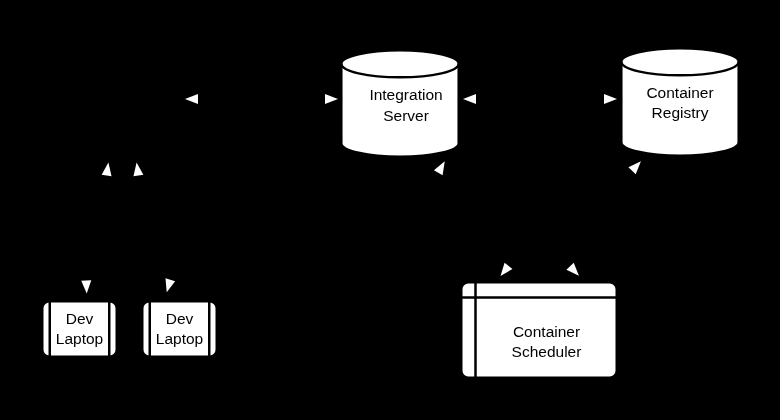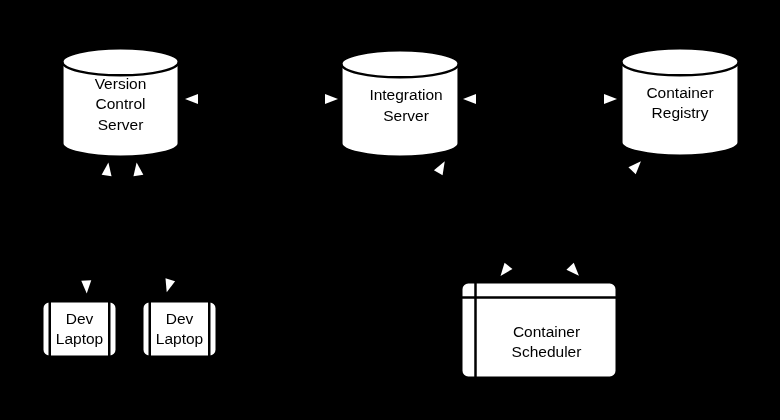--- a/index.html
+++ b/index.html
@@ -18,27 +18,20 @@
     border-left:13px solid #ffffff;
     border-top:5px solid transparent;
     border-bottom:5px solid transparent;
   }
 </style>
 </head>
 <body>
 
 <div id="canvas">
 
-  <div class="node" style="left:61px;top:47px;width:119px;height:111px;">
-    <svg width="119" height="111" viewBox="0 0 119 111">
-      <path d="M1.3,14.8 A58.2,13.5 0 0 1 117.8,14.8 L117.8,96.2 A58.2,13.5 0 0 1 1.3,96.2 Z" fill="#ffffff" stroke="#000000" stroke-width="2.5"></path>
-      <path d="M1.3,14.8 A58.2,13.5 0 0 0 117.8,14.8" fill="none" stroke="#000000" stroke-width="2.5"></path>
-    </svg>
-    <div class="label" style="width:92px;margin-top:4px;">Version Control Server</div>
-  </div>
 
   <div class="node" style="left:340px;top:49px;width:120px;height:109px;">
     <svg width="120" height="109" viewBox="0 0 120 109">
       <path d="M1.3,14.8 A58.7,13.5 0 0 1 118.7,14.8 L118.7,94.2 A58.7,13.5 0 0 1 1.3,94.2 Z" fill="#ffffff" stroke="#000000" stroke-width="2.5"></path>
       <path d="M1.3,14.8 A58.7,13.5 0 0 0 118.7,14.8" fill="none" stroke="#000000" stroke-width="2.5"></path>
     </svg>
     <div class="label" style="width:112px;margin-top:4px;padding-left:12px;">Integration Server</div>
   </div>
 
   <div class="node" style="left:620px;top:47px;width:120px;height:110px;">

